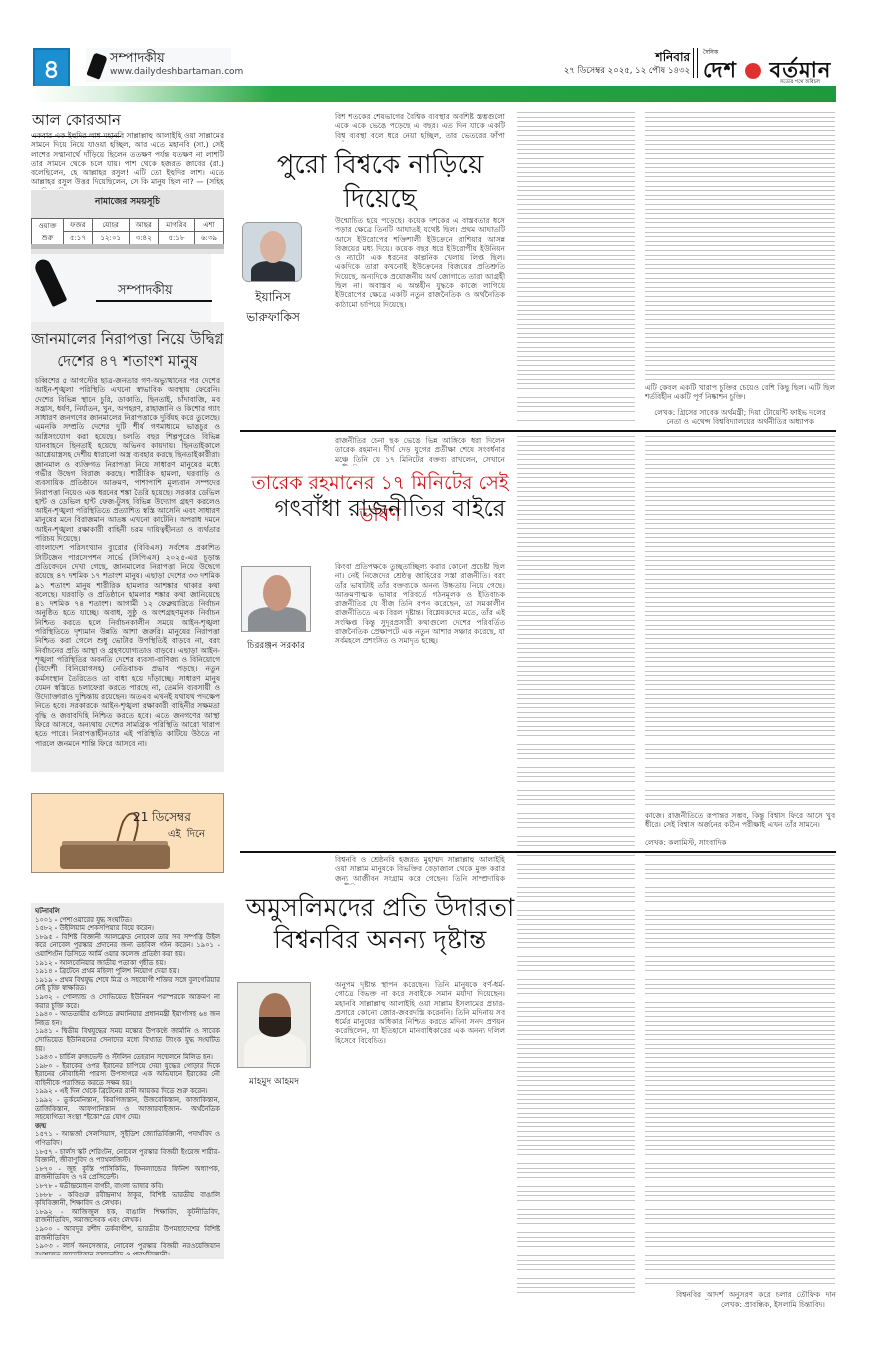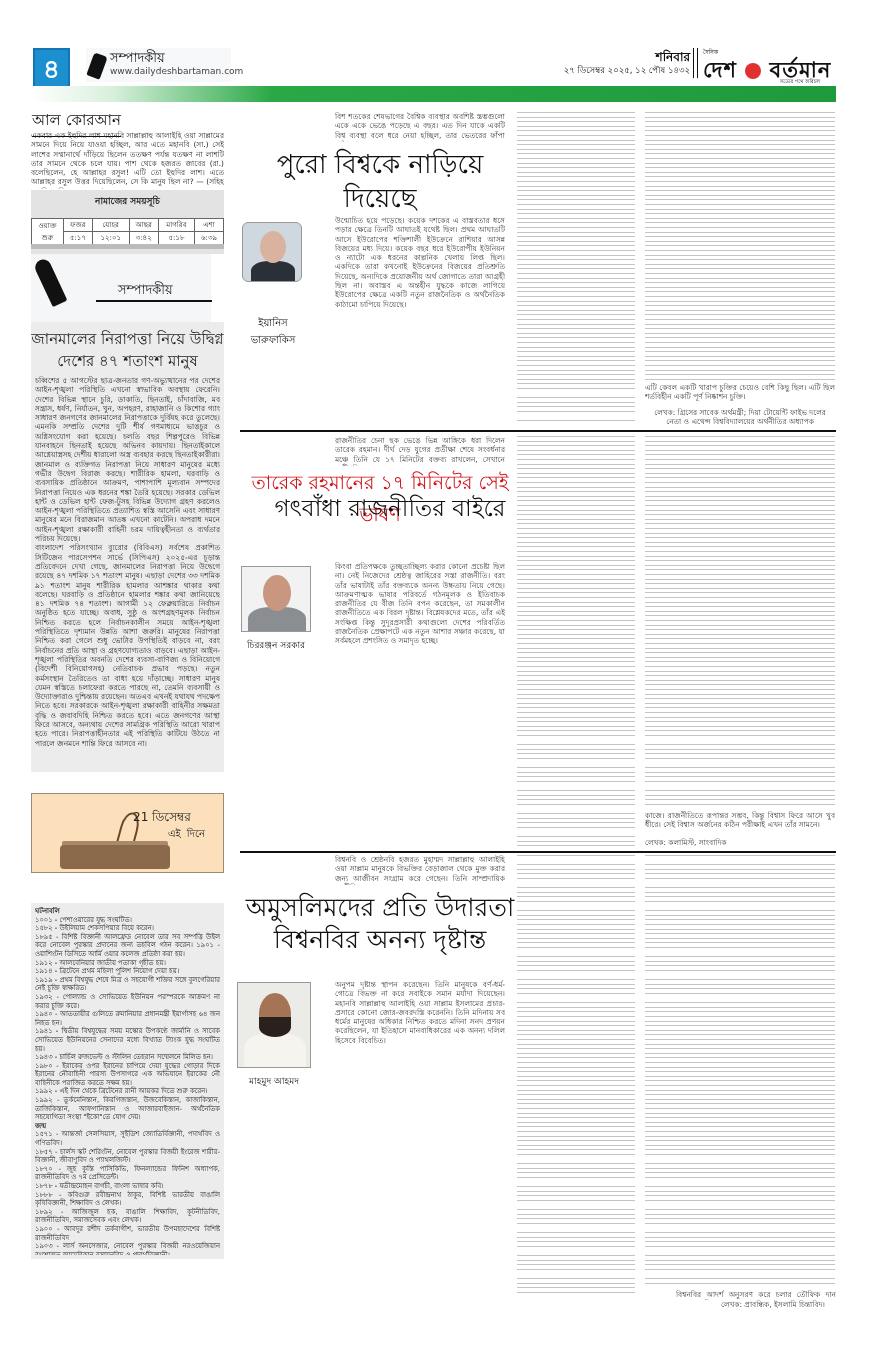--- a/index.html
+++ b/index.html
@@ -132,21 +132,21 @@
 </div>
 
 <div class="col-text" style="left:335px; top:112px; width:170px; height:30px;">বিশ শতকের শেষভাগের বৈশ্বিক ব্যবস্থার অবশিষ্ট স্তম্ভগুলো একে একে ভেঙে পড়েছে এ বছর। এত দিন যাকে একটি বিশ্ব ব্যবস্থা বলে ধরে নেয়া হচ্ছিল, তার ভেতরের ফাঁপা কাঠামো</div>
 <div class="abs headline" style="left:240px; top:147px; width:280px;">
   <div>পুরো বিশ্বকে নাড়িয়ে দিয়েছে</div>
 </div>
 <div class="abs photo" style="left:242px; top:222px; width:60px; height:60px; background:#cfd8df; border-radius:6px;">
   <div class="suit" style="left:8px; top:38px; width:44px; height:24px; background:#2a2f38;"></div>
   <div class="face" style="left:17px; top:8px; width:26px; height:32px; background:#d9b3a0;"></div>
 </div>
-<div class="abs caption" style="left:236px; top:288px; width:74px; font-size:10px;margin-top:27px;">ইয়ানিস ভারুফাকিস</div>
+<div class="abs caption" style="left:236px; top:288px; width:74px; font-size:12px;">ইয়ানিস ভারুফাকিস</div>
 <div class="col-text" style="left:335px; top:216px; width:170px; height:200px;">উন্মোচিত হয়ে পড়েছে। কয়েক দশকের এ বাস্তবতার ধসে পড়ার ক্ষেত্রে তিনটি আঘাতই যথেষ্ট ছিল। প্রথম আঘাতটি আসে ইউরোপের শক্তিশালী ইউক্রেনে রাশিয়ার আসন্ন বিজয়ের মধ্য দিয়ে। কয়েক বছর ধরে ইউরোপীয় ইউনিয়ন ও ন্যাটো এক ধরনের কাল্পনিক খেলায় লিপ্ত ছিল। একদিকে তারা কখনোই ইউক্রেনের বিজয়ের প্রতিশ্রুতি দিয়েছে, অন্যদিকে প্রয়োজনীয় অর্থ জোগাতে তারা আগ্রহী ছিল না। অবাস্তব এ অন্তহীন যুদ্ধকে কাজে লাগিয়ে ইউরোপের ক্ষেত্রে একটি নতুন রাজনৈতিক ও অর্থনৈতিক কাঠামো চাপিয়ে দিয়েছে।</div>
 <div class="col-text lines" style="left:517px; top:112px; width:118px; height:310px;"></div>
 <div class="col-text lines" style="left:645px; top:112px; width:190px; height:268px;"></div>
 <div class="col-text" style="left:645px; top:383px; width:190px; height:20px;">এটি কেবল একটি খারাপ চুক্তির চেয়েও বেশি কিছু ছিল। এটি ছিল শর্তবিহীন একটি পূর্ণ নিষ্কাশন চুক্তি।</div>
 <div class="col-text" style="left:650px; top:408px; width:180px; height:20px; text-align:center;">লেখক: গ্রিসের সাবেক অর্থমন্ত্রী; দিয়া টোয়েন্টি ফাইভ দলের নেতা ও এথেন্স বিশ্ববিদ্যালয়ের অর্থনীতির অধ্যাপক</div>
 <div class="abs rule-h" style="left:240px; top:430px; width:596px;"></div>
 
 <div class="col-text" style="left:335px; top:436px; width:170px; height:30px;">রাজনীতির চেনা ছক ভেঙে ভিন্ন আঙ্গিকে ধরা দিলেন তারেক রহমান। দীর্ঘ দেড় যুগের প্রতীক্ষা শেষে সংবর্ধনার মঞ্চে তিনি যে ১৭ মিনিটের বক্তব্য রাখলেন, সেখানে দেশীশক্তির আস্ফালন</div>
 <div class="abs red-kicker" style="left:240px; top:468px; width:280px;">তারেক রহমানের ১৭ মিনিটের সেই ভাষণ</div>
 <div class="abs headline" style="left:250px; top:492px; width:280px; font-size:23px; line-height:33px;">

